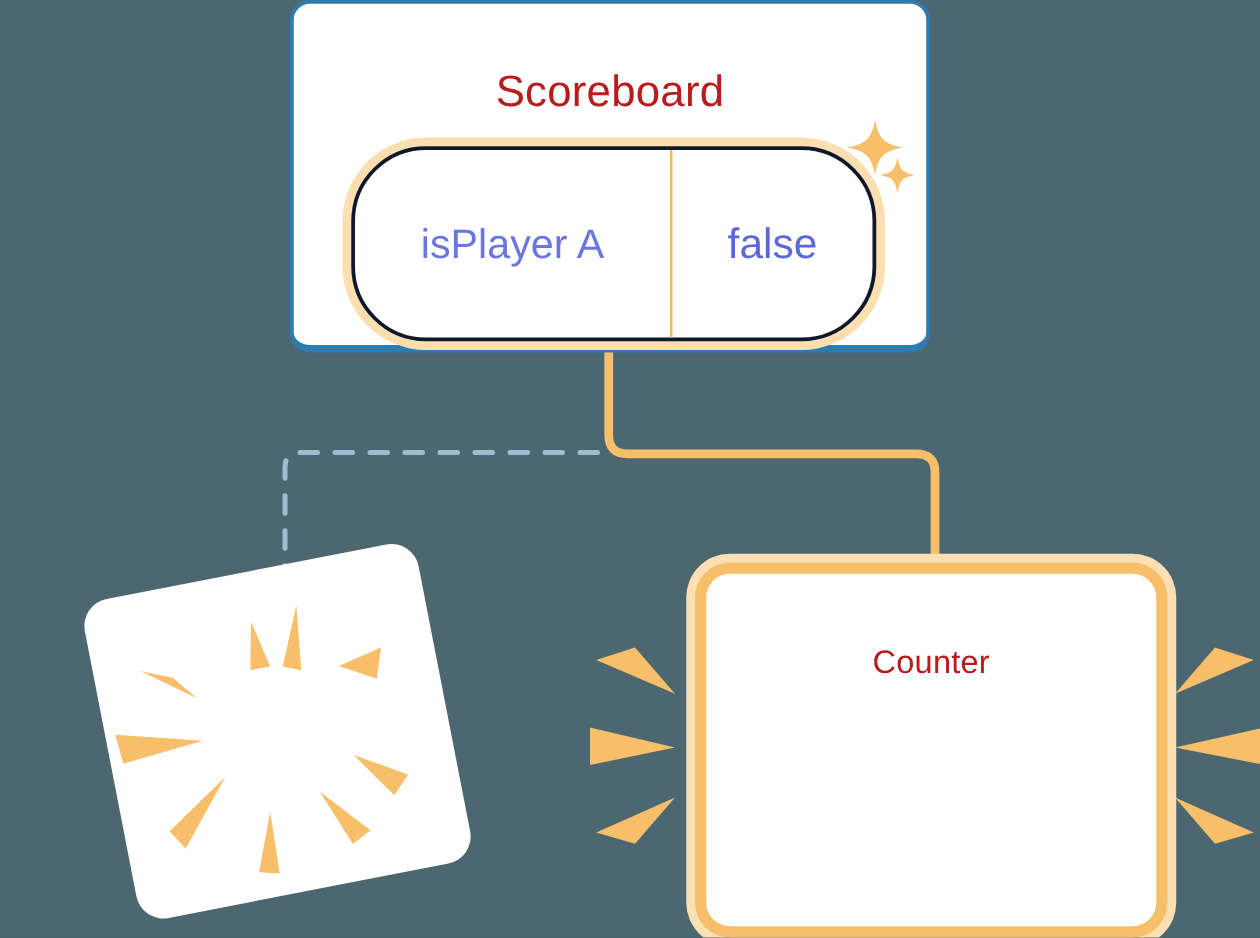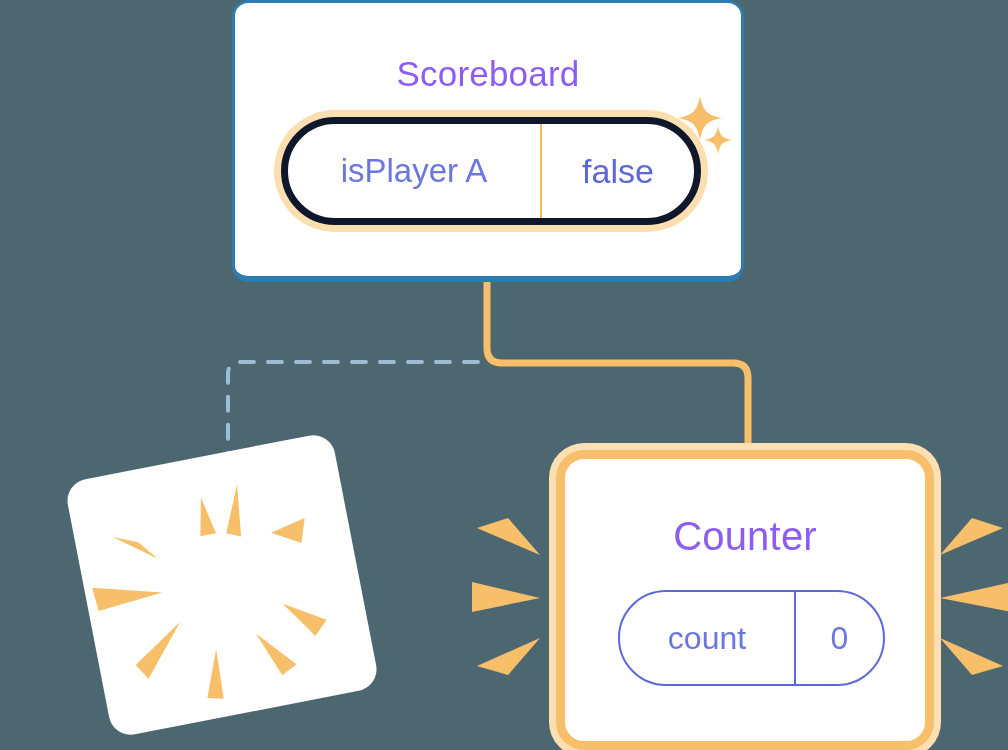--- a/index.html
+++ b/index.html
@@ -38,37 +38,37 @@
     height: 282px;
     box-sizing: border-box;
     background: #ffffff;
     border: 3px solid #2c7cb0;
     border-bottom-width: 6px;
     border-radius: 16px;
     z-index: 5;
   }
   .card-title {
     text-align: center;
-    color: #8b5cf6;
+    color: #b91c1c;
     font-size: 35px;
     letter-spacing: 0.2px;
     margin-top: 51px;
   }
 
   
   .pill-orange {
     position: absolute;
     left: 46px;
     top: 114px;
     width: 420px;
-    height: 108px;
+    height: 156px;
     box-sizing: border-box;
     border-radius: 60px;
     background: #ffffff;
-    border: 7px solid #0f172a;
+    border: 3px solid #0f172a;
     box-shadow: 0 0 0 7px #fbdfb0;
     display: flex;
     align-items: stretch;
   }
   .pill-orange .pill-key {
     flex: 0 0 252px;
     display: flex;
     align-items: center;
     justify-content: center;
     color: #6b76df;
@@ -102,21 +102,21 @@
     height: 300px;
     box-sizing: border-box;
     background: #ffffff;
     border: 9px solid #f8bf6b;
     border-radius: 28px;
     box-shadow: 0 0 0 7px #fce0b4;
     z-index: 5;
   }
   .counter-card .card-title {
     margin-top: 55px;
-    font-size: 40px;
+    font-size: 26px;
   }
 
   
   .pill-purple {
     position: absolute;
     left: 53px;
     top: 131px;
     width: 267px;
     height: 96px;
     box-sizing: border-box;
@@ -238,19 +238,15 @@
   <svg class="sparkle sparkle-lg" viewBox="0 0 48 48" width="48" height="48">
     <path fill="#f8bf6b" d="M24 2 C27 17 31 21 46 24 C31 27 27 31 24 46 C21 31 17 27 2 24 C17 21 21 17 24 2 Z"></path>
   </svg>
   <svg class="sparkle sparkle-sm" viewBox="0 0 32 32" width="32" height="32">
     <path fill="#f8bf6b" d="M16 2 C18 12 20 14 30 16 C20 18 18 20 16 30 C14 20 12 18 2 16 C12 14 14 12 16 2 Z"></path>
   </svg>
 
   <div class="counter-card">
     <div class="card-title">Counter</div>
 
-    <div class="pill-purple">
-      <div class="pill-key">count</div>
-      <div class="pill-val">0</div>
-    </div>
   </div>
 
 </div>
 
 </body></html>

